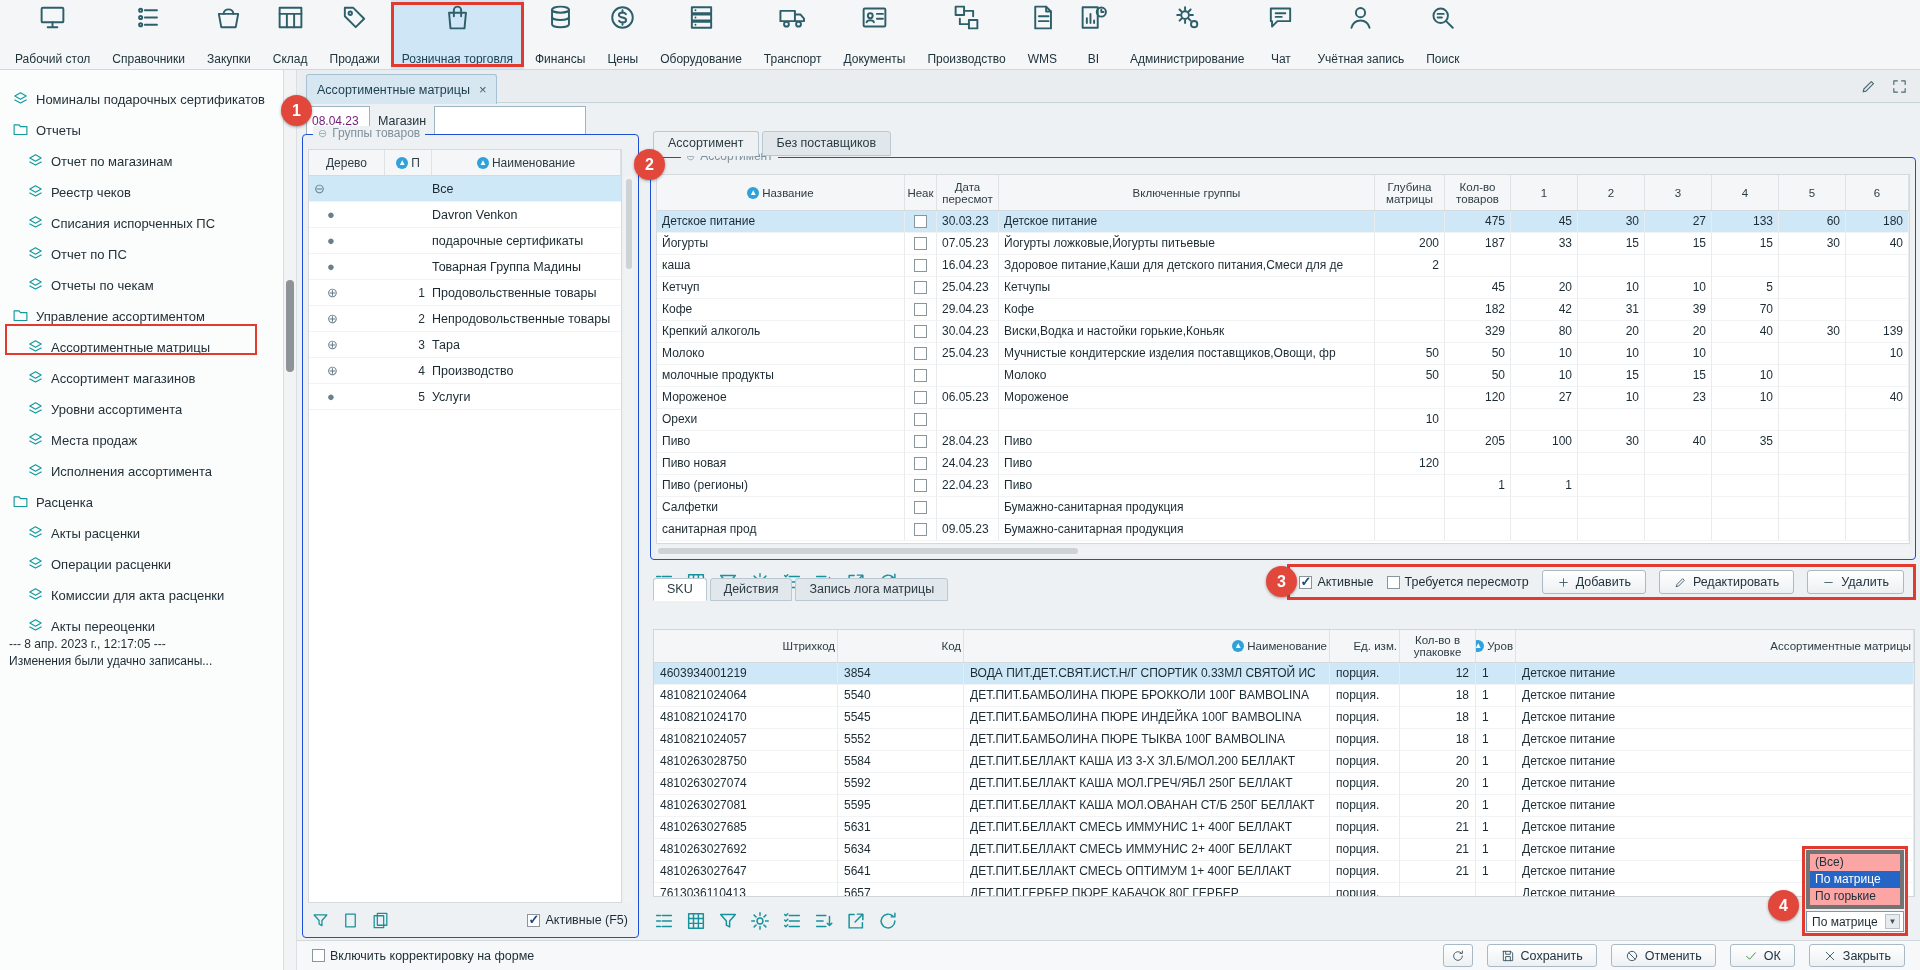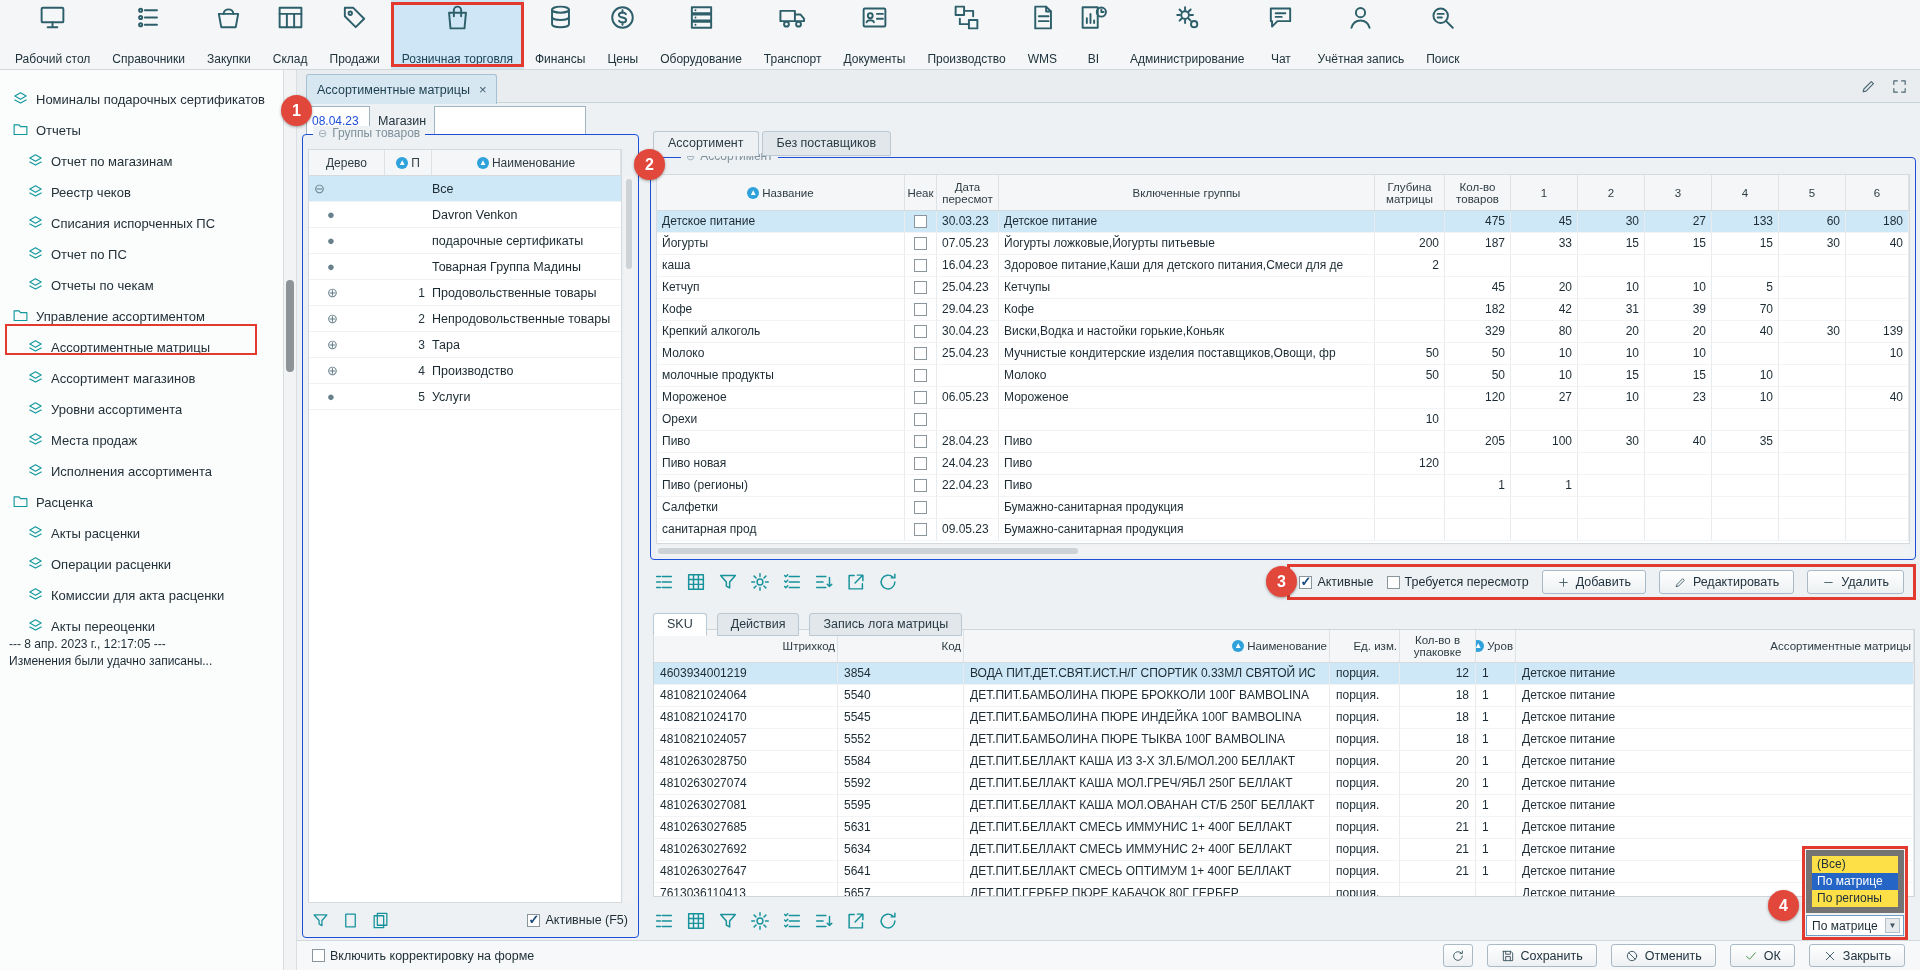--- a/index.html
+++ b/index.html
@@ -25,21 +25,21 @@
   .side-scroll{position:absolute;left:284px;top:70px;width:13px;bottom:0;background:#f1f3f4;border-right:1px solid #dcdfe1;z-index:4}
   .side-scroll .thumb{position:absolute;left:2px;width:8px;top:210px;height:92px;background:#8d9396;border-radius:4px}
   
   .main{position:absolute;left:297px;top:70px;right:0;bottom:0;background:#eef1f3}
   .doc-tabbar{position:absolute;left:0;top:0;right:0;height:33px;border-bottom:1px solid #c9d4da;background:#e9edef}
   .doc-tab{position:absolute;left:9px;top:4px;height:30px;display:flex;align-items:center;gap:9px;padding:0 10px;background:#d6e7f2;border:1px solid #a4c2d4;border-bottom:none;border-radius:3px 3px 0 0;font-size:12.5px;color:#1c3d4d;cursor:pointer}
   .doc-tab .x{color:#44606e;font-size:13px;cursor:pointer}
   .win-icons{position:absolute;right:12px;top:8px;display:flex;gap:14px}
   .win-icons .ic{width:17px;height:17px;color:#4b6672;cursor:pointer}
   .filter-row{position:absolute;left:9px;top:39px;height:24px;display:flex;align-items:center;gap:8px;font-size:12.5px;color:#22333c}
-  .inp{height:22px;border:1px solid #9db4c2;background:#fff;font-size:12px;padding:14px 5px;display:flex;align-items:center;color:#1d4ed8}
+  .inp{height:22px;border:1px solid #9db4c2;background:#fff;font-size:12px;padding:14px 5px;display:flex;align-items:center;color:#701a75}
   .inp.date{width:64px}
   .inp.store{width:152px}
   
   .gbox{position:absolute;border:1px solid #1d4ed8;border-radius:4px;background:#eef1f3}
   .legend{position:absolute;top:-9px;left:10px;background:#eef1f3;padding:0 5px;color:#7e909b;font-size:12px;display:flex;gap:5px;align-items:center}
   .legend::before{content:"⊖";color:#9fb0ba;font-size:11px}
   
   .gp{left:5px;top:64px;width:337px;bottom:32px}
   .tree-head{position:absolute;left:5px;top:14px;right:16px;height:27px;display:grid;grid-template-columns:76px 47px 1fr;background:#f4f6f7;border:1px solid #d4dade;font-size:12px;color:#2e3c44}
   .tree-head>div{display:flex;align-items:center;justify-content:center;gap:3px;border-right:1px solid #dde2e5;overflow:hidden;white-space:nowrap}
@@ -75,35 +75,35 @@
   .mhscroll .thumb{position:absolute;left:2px;top:2px;height:6px;width:420px;background:#ccd2d5;border-radius:3px}
   
   .actrow{position:absolute;left:356px;top:494px;right:4px;height:36px;display:flex;align-items:center}
   .icgroup{display:flex;gap:10px;align-items:center}
   .icbtn{width:22px;height:22px;color:#15929b;cursor:pointer}
   .act-annot{margin-left:auto;display:flex;align-items:center;gap:13px;border:3px solid #e23a2e;padding:3px 9px}
   .cklabel{display:flex;gap:5px;align-items:center;font-size:12.5px;color:#1d2d35;cursor:pointer;white-space:nowrap}
   .btn{height:24px;display:flex;align-items:center;gap:6px;padding:0 14px;background:linear-gradient(#ffffff,#edf0f2);border:1px solid #a9bac6;border-radius:3px;font-size:12.5px;color:#223440;cursor:pointer;white-space:nowrap}
   .btn .bic{width:13px;height:13px;color:#3a555f}
   
-  .stabs{position:absolute;left:356px;top:543px;display:flex;gap:10px;z-index:2}
+  .stabs{position:absolute;left:356px;top:508px;display:flex;gap:3px;z-index:2}
   .stab{padding:3px 13px 4px;font-size:12.5px;border:1px solid #b9c8d2;background:#e1e7eb;color:#2a3b44;border-radius:3px 3px 0 0;cursor:pointer}
   .stab.active{background:#fff;border-bottom-color:#fff}
   .stable{position:absolute;left:356px;top:559px;width:1262px;height:268px;border:1px solid #cfd6da;background:#fff;overflow:hidden;
     --scols:184px 126px 366px 70px 76px 40px 1fr}
   .shead{display:grid;grid-template-columns:var(--scols);height:33px;background:#f4f6f7;border-bottom:1px solid #d4dade}
   .shead>div{display:flex;align-items:center;justify-content:flex-end;gap:3px;text-align:center;font-size:11.5px;line-height:12px;color:#2e3c44;border-right:1px solid #dde2e5;overflow:hidden;padding:0 2px}
   .srow{display:grid;grid-template-columns:var(--scols);height:22px;cursor:pointer;background:#fff}
   .srow.sel{background:#cfe8f7}
   .srow>div{font-size:12px;line-height:21px;padding:0 6px;white-space:nowrap;overflow:hidden;border-right:1px solid #e9ecee;border-bottom:1px solid #f1f3f4;color:#1c2b33}
   .srow .num{text-align:right}
   .botrow{position:absolute;left:356px;top:838px;height:26px;display:flex;gap:10px;align-items:center}
   
   .ddwrap{position:absolute;right:12px;top:776px;width:106px;border:3px solid #e23a2e;padding:1px;z-index:30;background:#eef1f3}
-  .dd-list{background:#fde047;border:6px solid #737373}
+  .dd-list{background:#fca5a5;border:4px solid #737373}
   .dd-opt{height:17px;line-height:17px;padding:0 5px;font-size:12px;color:#20303a;cursor:pointer;white-space:nowrap;overflow:hidden}
   .dd-opt.sel{background:#2465c5;color:#fff}
   .dd-sel{margin-top:2px;height:21px;border:1px solid #6f9cc2;background:#fff;display:flex;align-items:center;justify-content:space-between;padding:0 3px 0 5px;font-size:12px;color:#1a2a33;cursor:pointer}
   .dd-arrow{width:15px;height:15px;background:#e7ebee;border:1px solid #b4c1ca;font-size:8px;display:flex;align-items:center;justify-content:center;color:#3e5260}
   .dd-arrow::after{content:"▼"}
   
   .bbar{position:absolute;left:0;right:0;bottom:0;height:30px;background:#f6f8f9;border-top:1px solid #d2d8db;display:flex;align-items:center;padding:0 15px;gap:12px;z-index:6}
   .bbtns{margin-left:auto;display:flex;gap:14px}
   .bbtn{height:23px;display:flex;align-items:center;gap:6px;padding:0 13px;background:linear-gradient(#ffffff,#edf0f2);border:1px solid #a9bac6;border-radius:3px;font-size:12.5px;color:#223440;cursor:pointer}
   .bbtn.iconly{width:30px;justify-content:center;padding:0}
@@ -1242,21 +1242,21 @@
       </svg>
   </div>
 
   <div class="ddwrap">
     <div class="dd-list">
 
         <div class="dd-opt"><span>(Все)</span></div>
 
         <div class="dd-opt sel"><span>По матрице</span></div>
 
-        <div class="dd-opt"><span>По регионы</span></div>
+        <div class="dd-opt"><span>По горькие</span></div>
 
     </div>
     <div class="dd-sel">
       <span>По матрице</span>
       <span class="dd-arrow"></span>
     </div>
   </div>
 
   <div class="bbar">
     <span class="cklabel">

